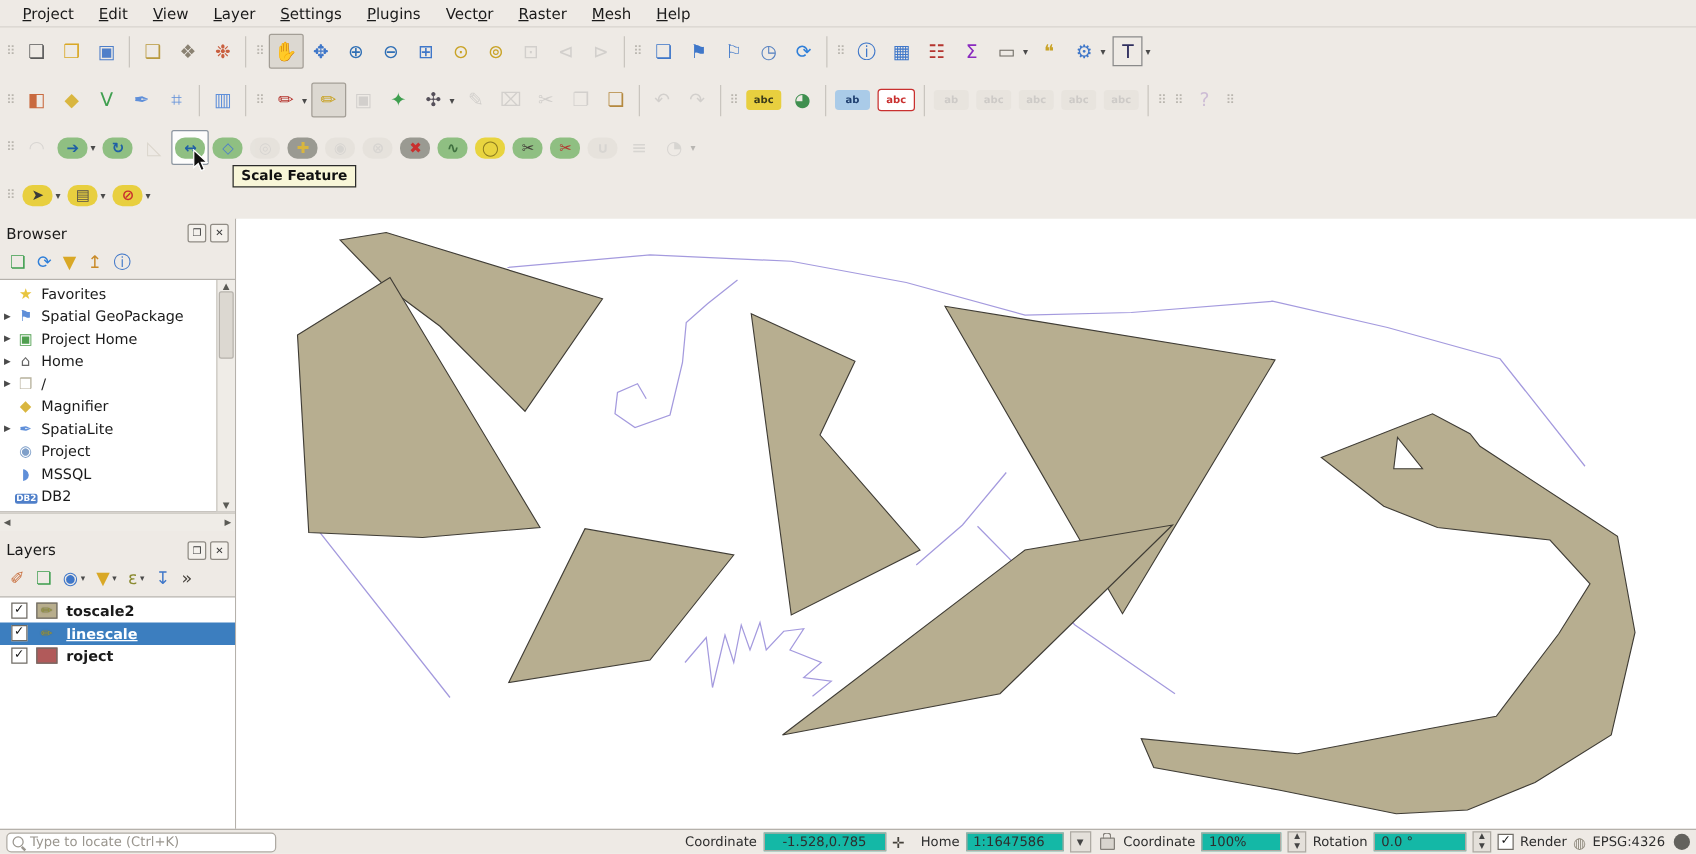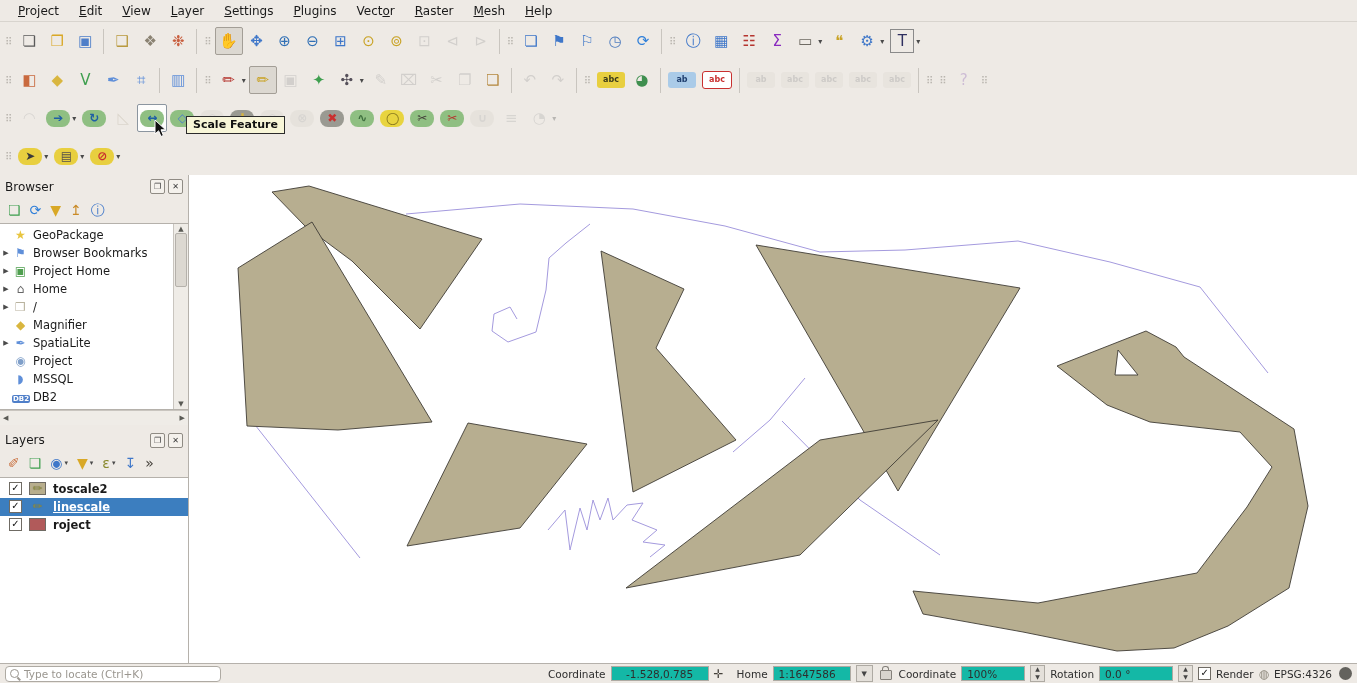--- a/index.html
+++ b/index.html
@@ -19,21 +19,21 @@
   .tb-ic{width:22px;height:22px;display:flex;align-items:center;justify-content:center;font-size:15px;line-height:1}
   .tb-ic.blob{width:24px;height:17px;border-radius:8px;font-size:12px;font-weight:bold}
   .tb-ic.pill{min-width:24px;height:16px;border-radius:3px;font-size:8px;font-weight:bold;padding:0 2px}
   .tb-btn.active{background:#dcd8d1;border:1px solid #a39e96}
   .tb-btn.hover{background:#fdfdfc;border:1px solid #8b959f}
   .tb-btn.disabled{opacity:.32}
   .tb-dd{font-size:8px;color:#4a4a4a;margin-left:2px}
   .tb-sep{width:1px;height:25px;background:#c9c5bf;margin:0 4px;display:inline-block}
   .tb-handle{color:#b9b5ae;font-size:10px;margin:0 3px;cursor:grab}
   
-  #tooltip{position:absolute;left:186px;top:116px;z-index:60;background:#f8f6d8;border:1px solid #2b2b2b;padding:1px 6px 2px 6px;font-size:11px;font-weight:bold;color:#111}
+  #tooltip{position:absolute;left:186px;top:132px;z-index:60;background:#f8f6d8;border:1px solid #2b2b2b;padding:1px 6px 2px 6px;font-size:11px;font-weight:bold;color:#111}
   #cursor{position:absolute;left:16px;top:14px;z-index:70;pointer-events:none}
   
   #main{position:absolute;top:175px;left:0;right:0;bottom:19px;display:flex}
   #left-col{width:188px;display:flex;flex-direction:column;background:#eeeae5;border-right:1px solid #b5b1ab}
   .panel-title{height:19px;display:flex;align-items:center;padding:2px 5px 0 5px;font-size:12px}
   .panel-title .spacer{flex:1}
   .win-btn{width:13px;height:13px;border:1px solid #8f8b84;border-radius:2px;display:flex;align-items:center;justify-content:center;font-size:8px;color:#3a3a3a;margin-left:3px;background:#f4f1ec}
   .panel-toolbar{height:27px;display:flex;align-items:center;gap:9px;padding:0 8px}
   .panel-tool{font-size:14px;line-height:1;display:flex;align-items:center}
   .panel-tool .tb-dd{font-size:7px}
@@ -397,26 +397,26 @@
         </span>
         <span class="panel-tool">
           <span style="color: rgb(63, 119, 201);">ⓘ</span>
         </span>
       </div>
     <div id="browser-body">
       <div id="browser-tree">
           <div class="tree-row">
             <span class="tree-arrow"></span>
             <span class="tree-ic" style="color: rgb(232, 197, 63);">★</span>
-            <span class="tree-label">GeoPackage</span>
+            <span class="tree-label">Favorites</span>
           </div>
           <div class="tree-row">
             <span class="tree-arrow">▶</span>
             <span class="tree-ic" style="color: rgb(95, 143, 217);">⚑</span>
-            <span class="tree-label">Browser Bookmarks</span>
+            <span class="tree-label">Spatial GeoPackage</span>
           </div>
           <div class="tree-row">
             <span class="tree-arrow">▶</span>
             <span class="tree-ic" style="color: rgb(79, 159, 79);">▣</span>
             <span class="tree-label">Project Home</span>
           </div>
           <div class="tree-row">
             <span class="tree-arrow">▶</span>
             <span class="tree-ic" style="color: rgb(102, 102, 102);">⌂</span>
             <span class="tree-label">Home</span>

